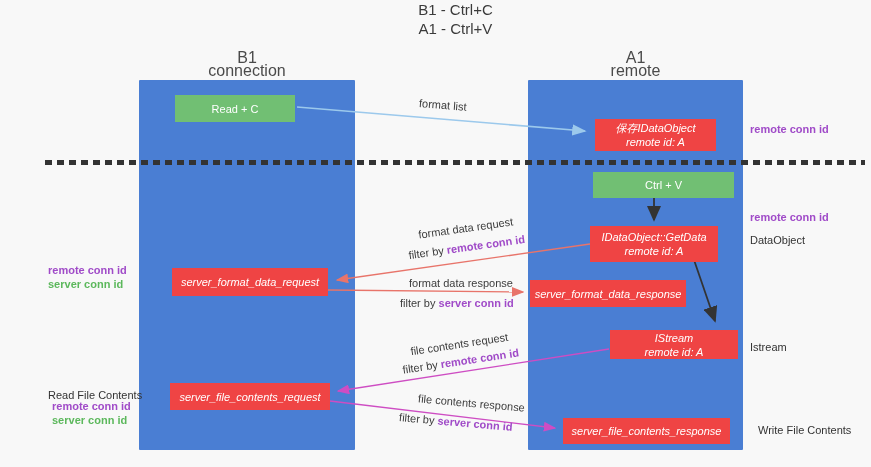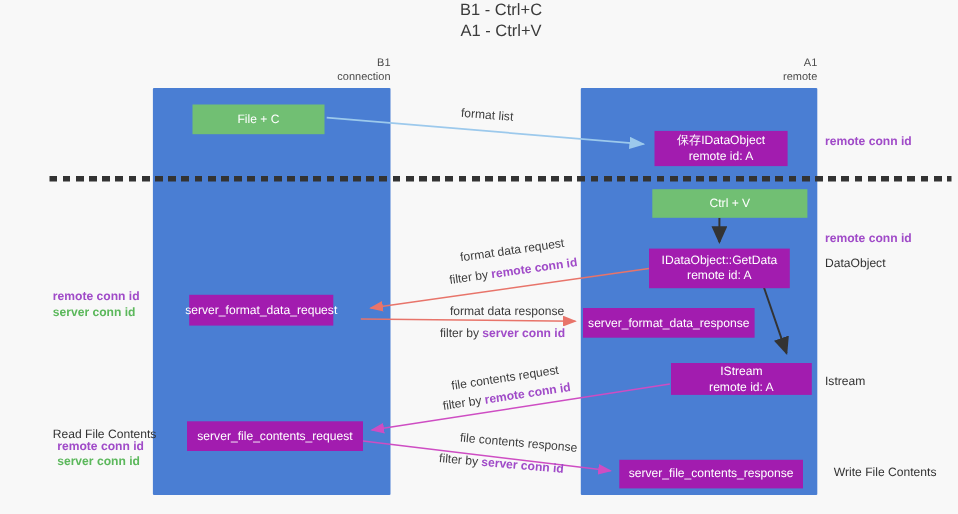--- a/index.html
+++ b/index.html
@@ -5,26 +5,26 @@
   html,body{margin:0;padding:0;background:#f8f8f8;}
   .canvas{
     position:relative;width:871px;height:467px;overflow:hidden;
     background:#f8f8f8;
     font-family:"Liberation Sans", sans-serif;
     color:#3c3c3c;
     margin-left:20px;
   }
   .abs{position:absolute;}
   .title{left:0;top:6;width:100%;text-align:center;font-size:15px;line-height:19px;color:#3b3b3b;}
-  .col-header{text-align:right;font-size:10px;line-height:13px;color:#4a4a4a;}
+  .col-header{text-align:center;font-size:16px;line-height:13px;color:#4a4a4a;}
   .column{background:#4A7ED3;border-radius:1px;}
   .node{display:flex;flex-direction:column;align-items:center;justify-content:center;
         color:#ffffff;font-size:11px;line-height:14px;text-align:center;z-index:4;}
   .node.green{background:#71BF73;}
-  .node.orange{background:#a21caf;}
+  .node.orange{background:#ef4444;font-style:italic;}
   .dashed{height:5px;background:repeating-linear-gradient(90deg,#333 0 7px,transparent 7px 12px);z-index:2;}
   .lbl{font-size:11px;white-space:nowrap;color:#3c3c3c;z-index:6;}
   .lbl b.purple{color:#A04BC8;font-weight:bold;}
   .purple-lbl{color:#A04BC8;font-weight:bold;font-size:11px;white-space:nowrap;z-index:6;}
   .green-lbl{color:#5CB85C;font-weight:bold;font-size:11px;white-space:nowrap;z-index:6;}
   .plain-lbl{color:#333;font-size:11px;white-space:nowrap;z-index:6;}
   svg.overlay{position:absolute;left:0;top:0;z-index:3;pointer-events:none;}
 </style>
 </head>
 <body>
@@ -68,34 +68,34 @@
     <line x1="277" y1="107" x2="565" y2="131" stroke="#9CC9EC" stroke-width="1.6" marker-end="url(#m-blue)"></line>
     <line x1="634" y1="198" x2="634" y2="220" stroke="#333333" stroke-width="1.8" marker-end="url(#m-blk)"></line>
     <line x1="570" y1="244" x2="317" y2="280" stroke="#E8746A" stroke-width="1.4" marker-end="url(#m-red)"></line>
     <line x1="308" y1="290" x2="503" y2="292" stroke="#E8746A" stroke-width="1.4" marker-end="url(#m-red)"></line>
     <line x1="673" y1="257" x2="695" y2="321" stroke="#333333" stroke-width="1.8" marker-end="url(#m-blk)"></line>
     <line x1="589" y1="349" x2="318" y2="391" stroke="#CE4DC3" stroke-width="1.4" marker-end="url(#m-mag)"></line>
     <line x1="310" y1="401" x2="535" y2="428" stroke="#CE4DC3" stroke-width="1.4" marker-end="url(#m-mag)"></line>
   </svg>
 
   <div class="abs node green" style="left:155px;top:95px;width:120px;height:27px;">
-    <span>File + C</span>
+    <span>Read + C</span>
   </div>
   <div class="abs node orange" style="left:575px;top:119px;width:121px;height:32px;">
     <span>保存IDataObject</span>
     <span>remote id: A</span>
   </div>
   <div class="abs node green" style="left:573px;top:172px;width:141px;height:26px;">
     <span>Ctrl + V</span>
   </div>
   <div class="abs node orange" style="left:570px;top:226px;width:128px;height:36px;">
     <span>IDataObject::GetData</span>
     <span>remote id: A</span>
   </div>
-  <div class="abs node orange" style="left:152px;top:268px;width:131px;height:28px;">
+  <div class="abs node orange" style="left:152px;top:268px;width:156px;height:28px;">
     <span>server_format_data_request</span>
   </div>
   <div class="abs node orange" style="left:510px;top:280px;width:156px;height:27px;">
     <span>server_format_data_response</span>
   </div>
   <div class="abs node orange" style="left:590px;top:330px;width:128px;height:29px;">
     <span>IStream</span>
     <span>remote id: A</span>
   </div>
   <div class="abs node orange" style="left:150px;top:383px;width:160px;height:27px;">

